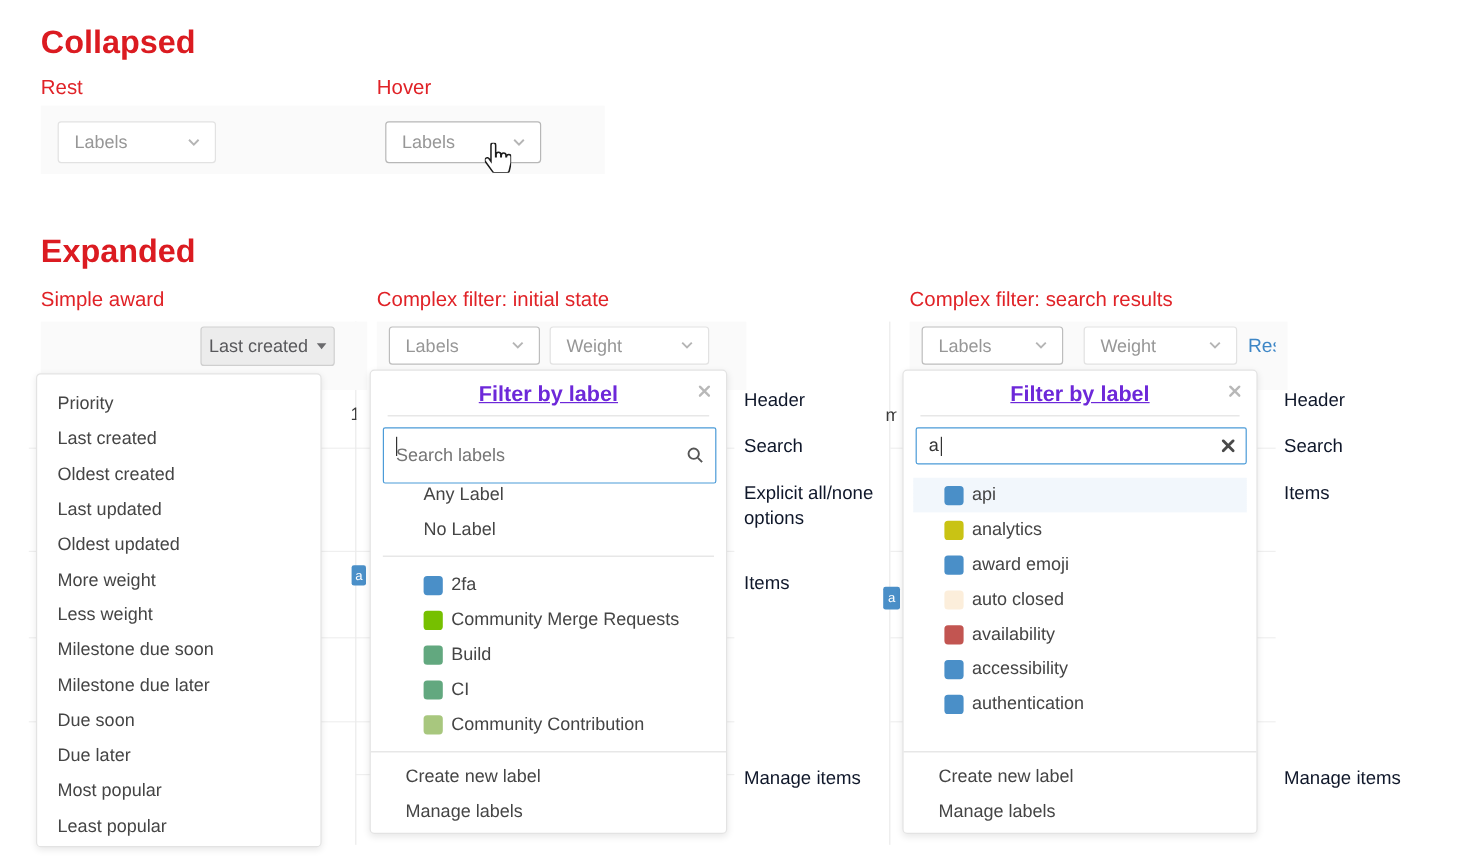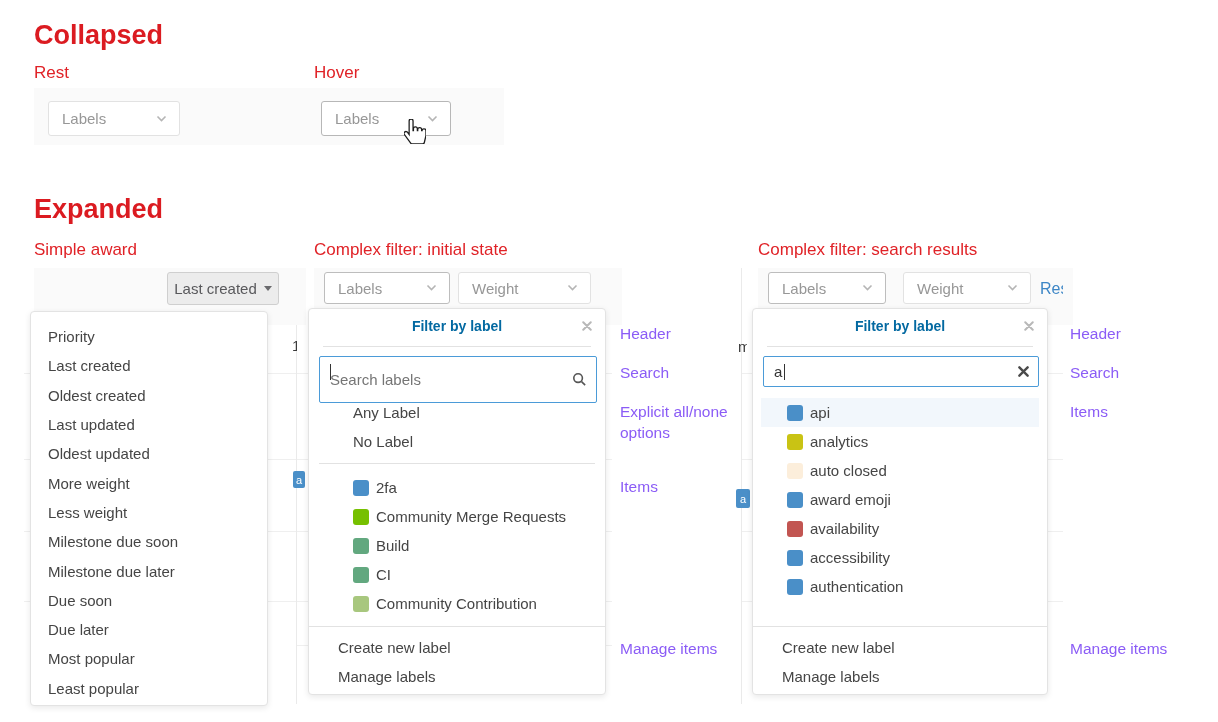--- a/index.html
+++ b/index.html
@@ -13,28 +13,28 @@
           padding:0 12px 0 13px;box-sizing:border-box;cursor:pointer;z-index:2;}
   .dd-btn .dd-text{font-size:15px;color:#979797;flex:1;}
   .dd-btn.active{border-color:#bdbdbd;}
   .gray-btn{background:#ececec;border:1px solid #cfcfcf;border-radius:3px;display:flex;align-items:center;
             justify-content:center;box-sizing:border-box;font-size:15px;color:#58585b;cursor:pointer;z-index:2;}
   .caret-down{width:0;height:0;border-left:4.5px solid transparent;border-right:4.5px solid transparent;
               border-top:5px solid #6a6a6d;margin-left:7px;}
   .panel{position:absolute;background:#fff;border:1px solid #e3e3e3;border-radius:4px;
          box-shadow:0 2px 6px rgba(0,0,0,.09);z-index:2;box-sizing:border-box;}
   .simple-item{height:29.3px;display:flex;align-items:center;padding-left:17px;font-size:15px;color:#454545;cursor:pointer;}
-  .panel-title{position:absolute;top:9px;left:0;right:0;text-align:center;font-size:14px;font-weight:bold;color:#0369a1;}
+  .panel-title{position:absolute;top:9px;left:0;right:0;text-align:center;font-size:18px;font-weight:bold;color:#6d28d9;text-decoration:underline;}
   .close-x{position:absolute;top:12px;right:13px;cursor:pointer;line-height:0;}
   .divider{position:absolute;height:1px;background:#e2e2e2;}
   .row{height:29px;display:flex;align-items:center;padding-left:34px;font-size:15px;color:#454545;cursor:pointer;}
   .row.hl{background:linear-gradient(#f2f7fc,#f2f7fc) 8px 0/calc(100% - 16px) 100% no-repeat;}
   .chip{width:16px;height:16px;border-radius:3px;margin-right:7px;flex:none;}
   .footer-row{height:29px;display:flex;align-items:center;padding-left:19px;font-size:15px;color:#454545;cursor:pointer;}
-  .annotation{position:absolute;font-size:15.5px;color:#8b5cf6;line-height:21px;}
+  .annotation{position:absolute;font-size:15.5px;color:#0f172a;line-height:21px;}
   .peek{position:absolute;height:1px;background:#efefef;z-index:0;}
   .vline{position:absolute;width:1px;background:#eaeaea;z-index:0;}
   .search-box{position:absolute;border:1px solid #4b9bd8;border-radius:2px;background:#fff;
               display:flex;align-items:center;box-sizing:border-box;}
   .search-box input{border:0;outline:0;flex:1;font-size:15px;color:#333;padding:0 0 0 10px;min-width:0;
                     font-family:inherit;background:transparent;}
   .caret-bar{position:absolute;width:1px;height:16px;top:7px;background:#333;}
   .icon-btn{line-height:0;cursor:pointer;margin-right:9px;flex:none;}
   .reset-link{position:absolute;font-size:16px;color:#3d86c6;white-space:nowrap;overflow:hidden;z-index:2;cursor:pointer;}
   .frag-text{position:absolute;font-size:15px;color:#3a3a3a;overflow:hidden;white-space:nowrap;z-index:0;}
@@ -243,26 +243,26 @@
     <div class="items-viewport" style="top:89px;height:216px">
       <div class="row hl">
         <span class="chip" style="background-color: rgb(74, 143, 200);"></span>
         <span>api</span>
       </div>
       <div class="row">
         <span class="chip" style="background-color: rgb(201, 195, 20);"></span>
         <span>analytics</span>
       </div>
       <div class="row">
+        <span class="chip" style="background-color: rgb(74, 143, 200);"></span>
+        <span>award emoji</span>
+      </div>
+      <div class="row">
         <span class="chip" style="background-color: rgb(252, 238, 219);"></span>
         <span>auto closed</span>
-      </div>
-      <div class="row">
-        <span class="chip" style="background-color: rgb(74, 143, 200);"></span>
-        <span>award emoji</span>
       </div>
       <div class="row">
         <span class="chip" style="background-color: rgb(194, 85, 81);"></span>
         <span>availability</span>
       </div>
       <div class="row">
         <span class="chip" style="background-color: rgb(74, 143, 200);"></span>
         <span>accessibility</span>
       </div>
       <div class="row">

